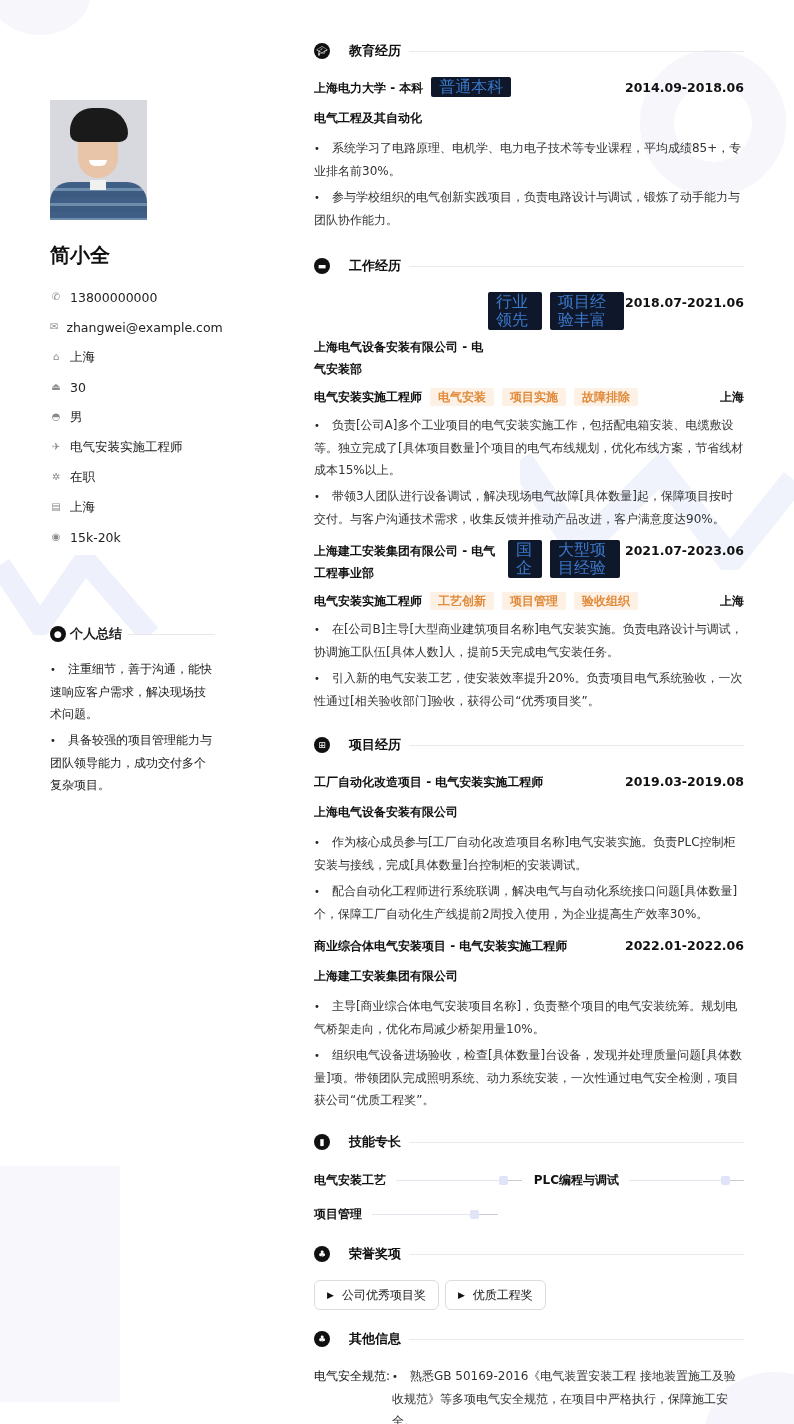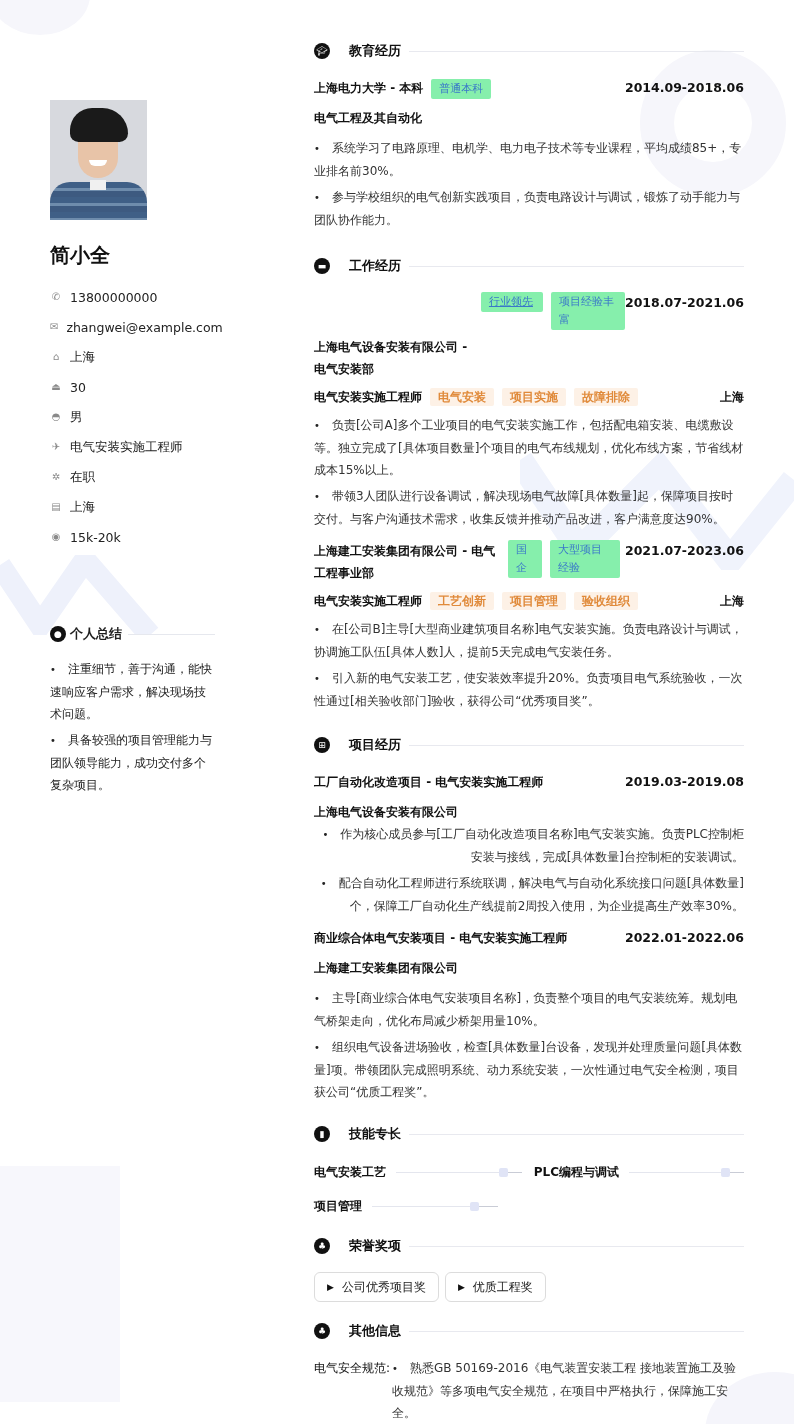--- a/index.html
+++ b/index.html
@@ -44,21 +44,21 @@
 
   
   .right { position: absolute; left: 314px; top: 40px; width: 430px; }
   .sec-head { display: flex; align-items: center; height: 22px; }
   .sec-head .title { font-size: 13px; font-weight: bold; margin-left: 19px; color: #111; }
   .sec-head .line { flex: 1; height: 1px; background: #e8e9ef; margin-left: 8px; }
 
   .row { display: flex; align-items: flex-start; justify-content: space-between; }
   .bold { font-weight: bold; font-size: 12px; color: #111; line-height: 22px; }
   .date { font-weight: bold; font-size: 12.5px; color: #111; line-height: 22px; white-space: nowrap; }
-  .tag-blue { display: inline-block; background: #86efac; color: #3a78c9; font-size: 11px; line-height: 18px; padding: 1px 8px; border-radius: 2px; margin-left: 8px; }
+  .tag-blue { display: inline-block; background: #0f172a; color: #3a78c9; font-size: 16px; line-height: 18px; padding: 1px 8px; border-radius: 2px; margin-left: 8px; }
   .tag-orange { display: inline-block; background: #fdf1e6; color: #e08a3a; font-size: 12px; line-height: 18px; padding: 0 8px; border-radius: 2px; margin-left: 8px; font-weight: bold; }
 
   .bullets { list-style: none; }
   .bullets li { font-size: 12px; line-height: 22px; color: #333; margin-bottom: 4px; }
   .bullets li::before { content: "•"; margin-right: 12px; font-size: 10px; color: #222; }
 
   .skills-row { display: flex; align-items: center; height: 22px; }
   .skill { display: flex; align-items: center; }
   .skill .label { font-size: 12px; font-weight: bold; color: #111; white-space: nowrap; }
   .skill .bar { position: relative; height: 1px; background: #e4e6ee; margin-left: 10px; }
@@ -172,21 +172,21 @@
       <div class="sec-head">
         <span class="icon-circle">▬</span>
         <span class="title">工作经历</span>
         <span class="line"></span>
       </div>
 
       <div style="margin-top:15px;">
         <div class="row">
           <div class="bold" style="width:170px;margin-top:44px;">上海电气设备安装有限公司 - 电气安装部</div>
           <div style="display:flex; align-items:flex-start; margin-left:-2px;">
-            <span class="tag-blue" style="width:62px;margin-left:6px;text-decoration:underline;">行业领先</span>
+            <span class="tag-blue" style="width:54px;margin-left:6px;">行业领先</span>
             <span class="tag-blue" style="width:74px;">项目经验丰富</span>
           </div>
           <span class="date" style="margin-left:auto;">2018.07-2021.06</span>
         </div>
         <div class="row" style="margin-top:6px;align-items:center;">
           <div style="display:flex;align-items:center;">
             <span class="bold">电气安装实施工程师</span>
             <span class="tag-orange">电气安装</span>
             <span class="tag-orange">项目实施</span>
             <span class="tag-orange">故障排除</span>
@@ -230,21 +230,21 @@
         <span class="title">项目经历</span>
         <span class="line"></span>
       </div>
 
       <div style="margin-top:15px;">
         <div class="row">
           <span class="bold">工厂自动化改造项目 - 电气安装实施工程师</span>
           <span class="date">2019.03-2019.08</span>
         </div>
         <div class="bold" style="margin-top:8px;">上海电气设备安装有限公司</div>
-        <ul class="bullets" style="text-align:right;">
+        <ul class="bullets" style="margin-top:8px;">
           <li>作为核心成员参与[工厂自动化改造项目名称]电气安装实施。负责PLC控制柜安装与接线，完成[具体数量]台控制柜的安装调试。</li>
           <li>配合自动化工程师进行系统联调，解决电气与自动化系统接口问题[具体数量]个，保障工厂自动化生产线提前2周投入使用，为企业提高生产效率30%。</li>
         </ul>
       </div>
 
       <div style="margin-top:10px;">
         <div class="row">
           <span class="bold">商业综合体电气安装项目 - 电气安装实施工程师</span>
           <span class="date">2022.01-2022.06</span>
         </div>

